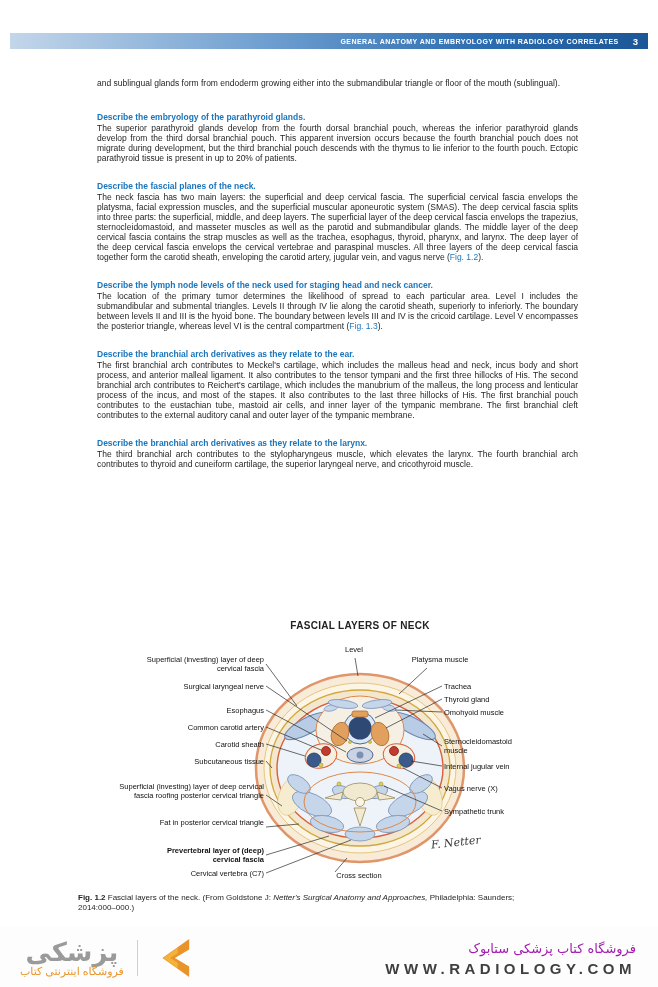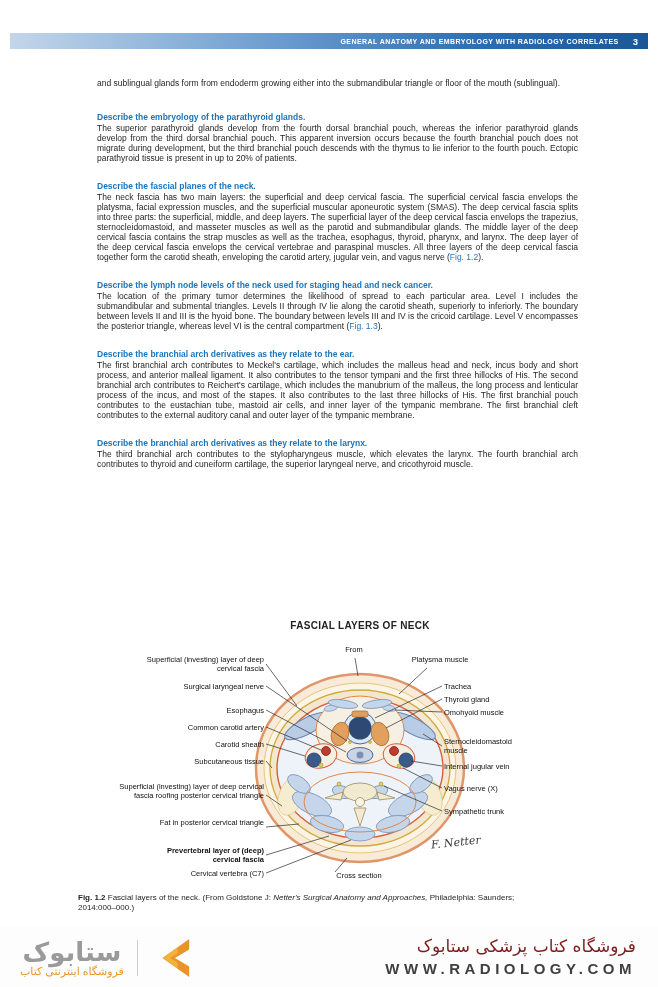--- a/index.html
+++ b/index.html
@@ -64,21 +64,21 @@
   
   .footer { position:absolute; left:0; right:0; bottom:0; height:60px; background:#fdfdfd; }
   .logo-block { position:absolute; left:20px; bottom:9px; display:flex; align-items:center; }
   .brand-name {
     font-size:26px; font-weight:bold; color:#9a9a9a; line-height:26px;
     font-family:"DejaVu Sans", sans-serif;
   }
   .brand-sub { font-size:11px; color:#e8962e; margin-top:0; text-align:right; }
   .logo-divider { width:1px; height:36px; background:#cfcfcf; margin:0 13px; }
   .footer-right { position:absolute; right:22px; bottom:10px; text-align:right; }
-  .footer-fa { font-size:17px; color:#7f1d1d; margin-bottom:4px; font-family:"DejaVu Sans", sans-serif; }
+  .footer-fa { font-size:13px; color:#a21caf; margin-bottom:4px; font-family:"DejaVu Sans", sans-serif; }
   .footer-url { font-size:15px; letter-spacing:4.5px; color:#3f3f3f; font-weight:600; }
 </style>
 </head>
 <body>
 
 <div class="page">
 
   <div class="header-bar">
     <span class="h-title">GENERAL ANATOMY AND EMBRYOLOGY WITH RADIOLOGY CORRELATES</span>
     <span class="h-page">3</span>
@@ -226,21 +226,21 @@
           <line x1="383" y1="55" x2="327" y2="84"></line>
           <line x1="383" y1="68" x2="336" y2="66"></line>
           <line x1="383" y1="102" x2="364" y2="90"></line>
           <line x1="383" y1="122" x2="352" y2="117"></line>
           <line x1="383" y1="144" x2="344" y2="124"></line>
           <line x1="383" y1="167" x2="325" y2="142"></line>
           <line x1="276" y1="228" x2="288" y2="214"></line>
         </g>
       </svg>
 
-      <div class="lbl" style="left:272px; top:1px; width:46px; text-align:center;">From</div>
+      <div class="lbl" style="left:272px; top:1px; width:46px; text-align:center;">Level</div>
       <div class="lbl" style="left:335px; top:11px; width:92px; text-align:center;">Platysma muscle</div>
 
       <div class="lbl lbl-left" style="top:11px; width:130px;">Superficial (investing) layer of deep cervical fascia</div>
       <div class="lbl lbl-left" style="top:38px;">Surgical laryngeal nerve</div>
       <div class="lbl lbl-left" style="top:62px;">Esophagus</div>
       <div class="lbl lbl-left" style="top:79px;">Common carotid artery</div>
       <div class="lbl lbl-left" style="top:96px;">Carotid sheath</div>
       <div class="lbl lbl-left" style="top:113px;">Subcutaneous tissue</div>
       <div class="lbl lbl-left" style="top:138px; width:150px;">Superficial (investing) layer of deep cervical fascia roofing posterior cervical triangle</div>
       <div class="lbl lbl-left" style="top:174px; width:115px;">Fat in posterior cervical triangle</div>
@@ -261,21 +261,21 @@
   </div>
 
   <div class="caption">
     <b>Fig. 1.2</b><span> Fascial layers of the neck. (From Goldstone J: </span><i>Netter's Surgical Anatomy and Approaches,</i><span> Philadelphia: Saunders;</span>
     <div>2014:000–000.)</div>
   </div>
 
   <div class="footer">
     <div class="logo-block">
       <div style="text-align:center;">
-        <div class="brand-name" dir="rtl">ستابوک</div>
+        <div class="brand-name" dir="rtl">پزشکی</div>
         <div class="brand-sub" dir="rtl">فروشگاه اینترنتی کتاب</div>
       </div>
       <div class="logo-divider"></div>
       <svg width="42" height="40" viewBox="0 0 44 40">
         <polygon points="40,0 12,20 40,40 40,29 25,20 40,11" fill="#e8942a"></polygon>
         <polygon points="28,9 13,20 28,31 28,25 20,20 28,15" fill="#f2b23c"></polygon>
       </svg>
     </div>
     <div class="footer-right">
       <div class="footer-fa" dir="rtl">فروشگاه کتاب پزشکی ستابوک</div>

